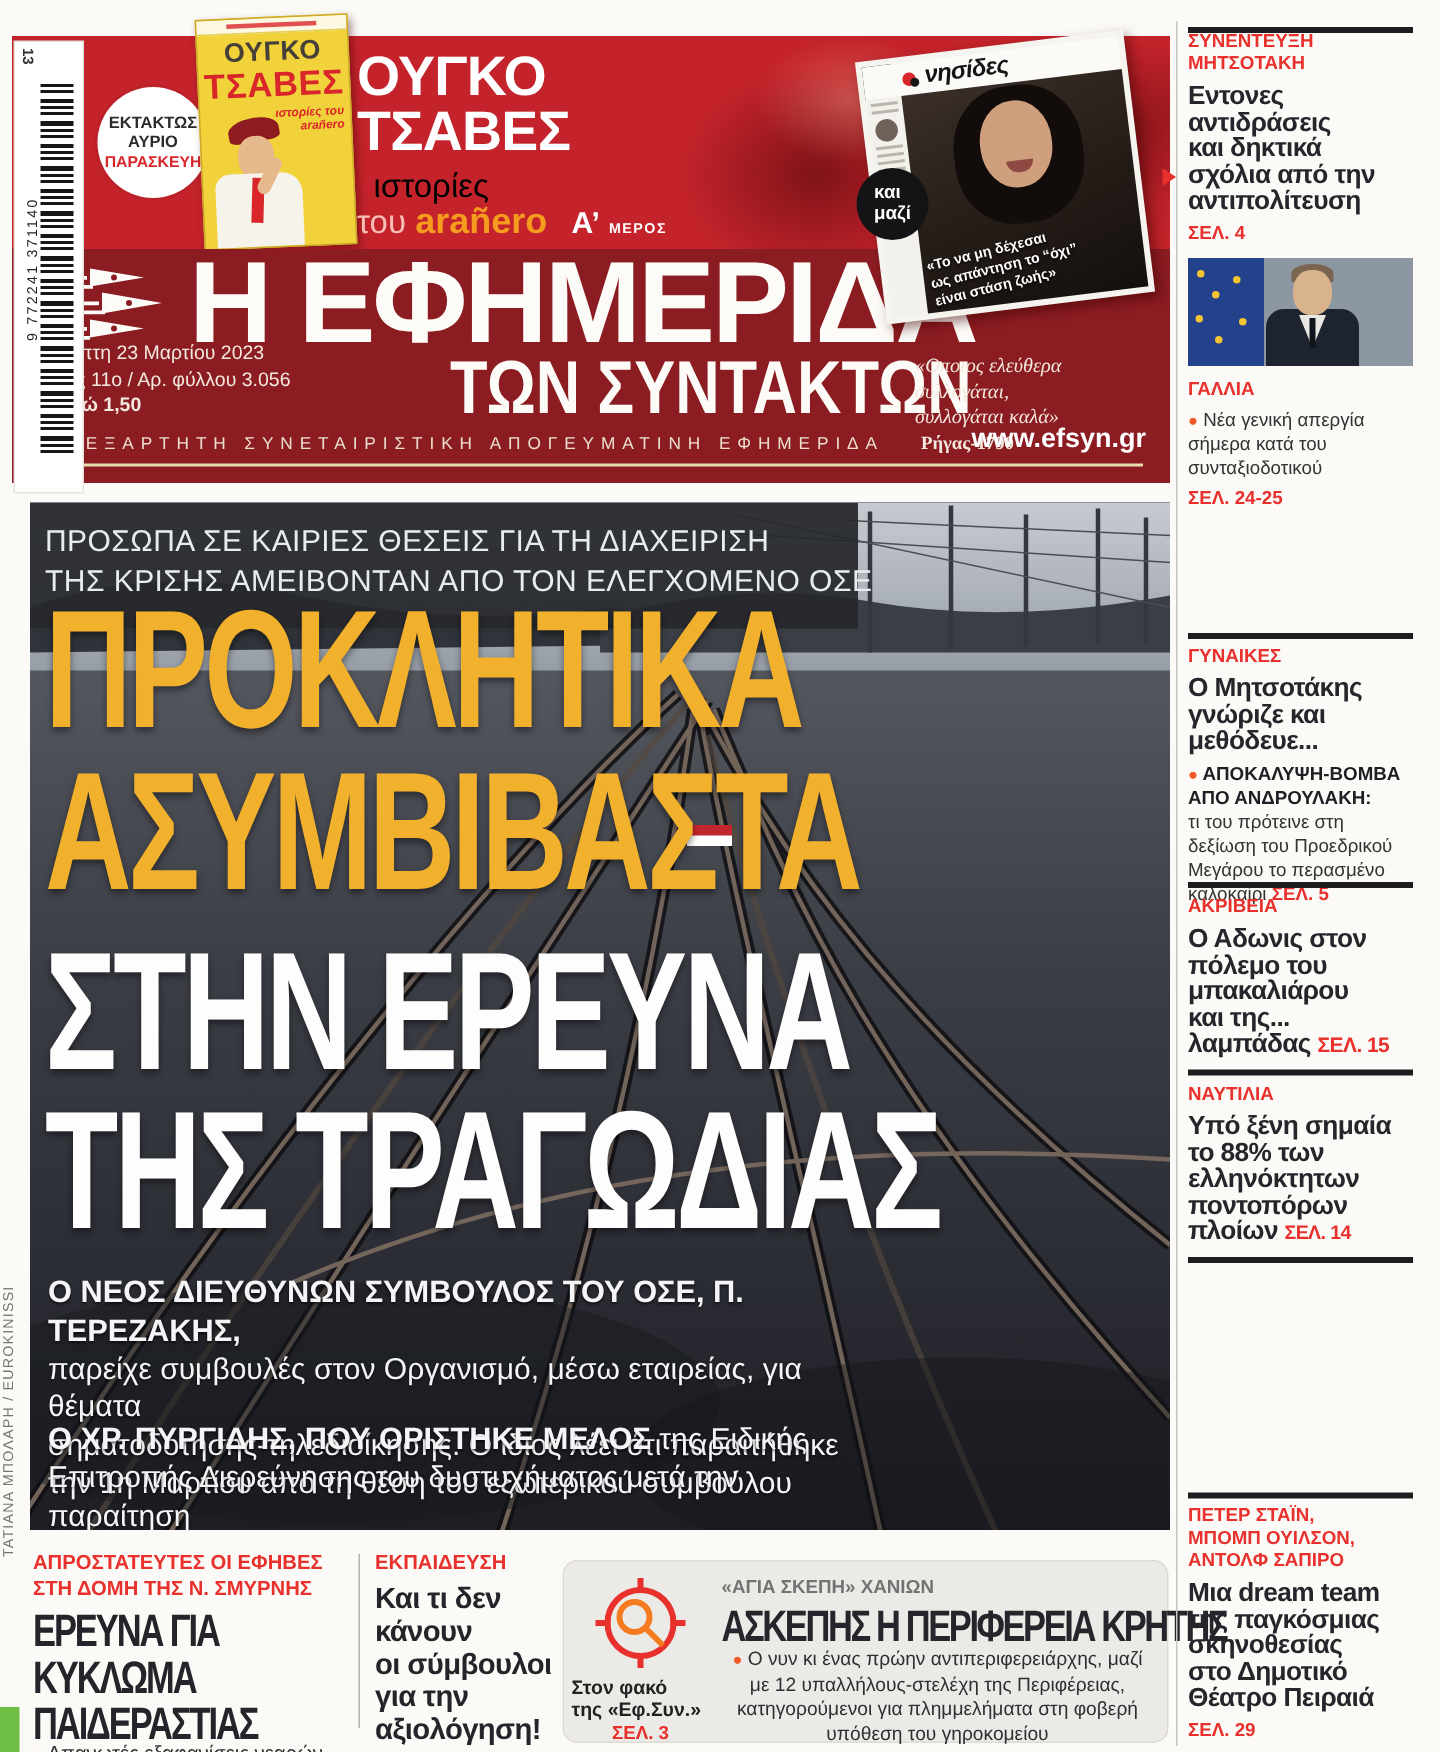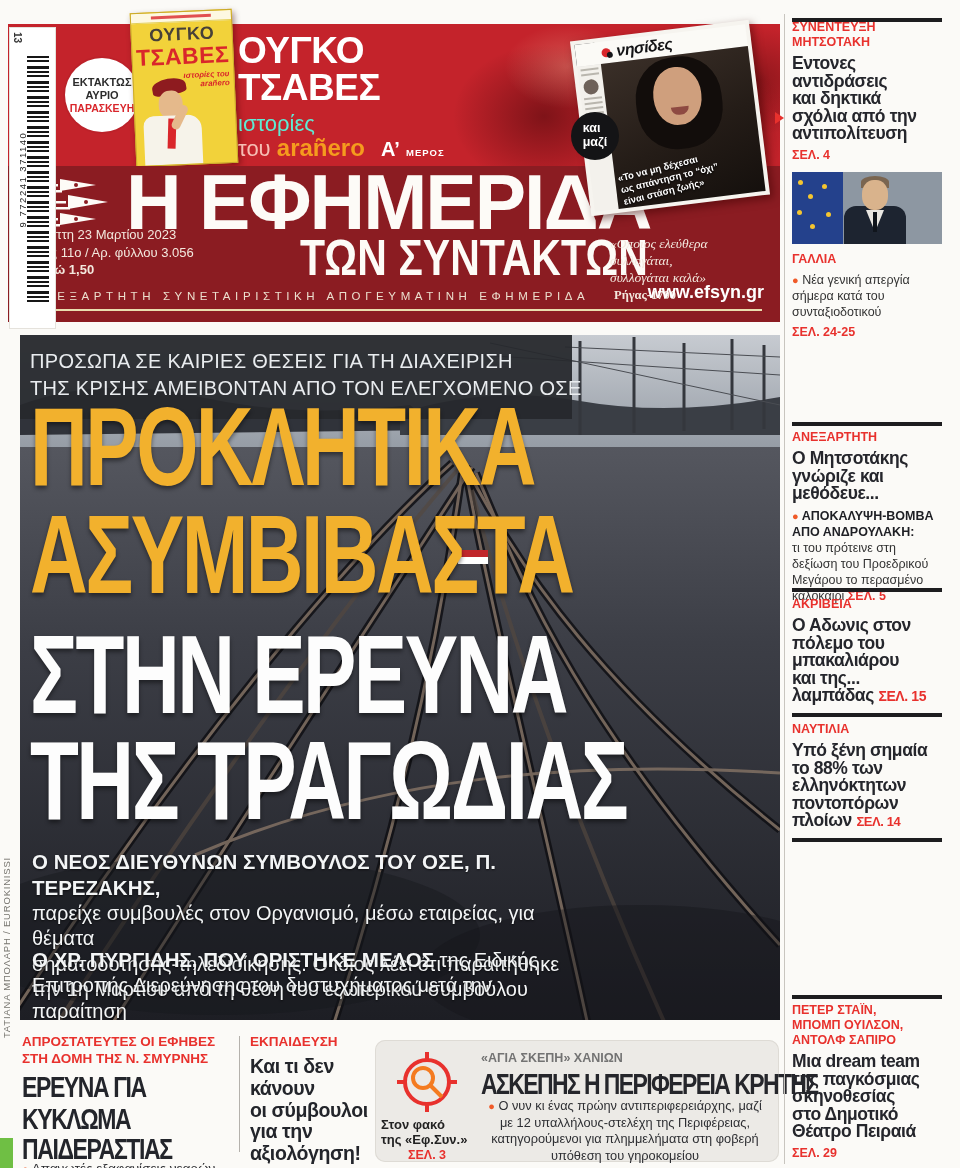--- a/index.html
+++ b/index.html
@@ -29,21 +29,21 @@
   .book-t2{left:0;top:31px;width:100%;text-align:center;font-weight:800;font-size:23px;color:#d9262b;letter-spacing:.5px;}
   .book-sub{left:30px;top:60px;width:66px;font-size:8px;line-height:1.1;color:#d9262b;font-style:italic;font-weight:700;text-align:right;}
   .beret{left:18px;top:66px;width:34px;height:16px;background:#8e1b1f;border-radius:50% 50% 20% 20%;transform:rotate(-8deg);}
   .face{left:24px;top:78px;width:24px;height:28px;background:#e5b98b;border-radius:45%;}
   .torso{left:8px;top:103px;width:58px;height:49px;background:#f6f3ea;border-radius:10px 14px 0 0;}
   .tie{left:32px;top:106px;width:8px;height:30px;background:#d9262b;transform:rotate(4deg);}
   .arm{left:40px;top:92px;width:9px;height:26px;background:#e5b98b;border-radius:5px;transform:rotate(28deg);}
 
   .promo{left:230px;top:8px;width:230px;color:#fff;}
   .promo .t{font-weight:800;font-size:37px;line-height:37px;letter-spacing:-.5px;}
-  .promo .s1{margin-top:7px;font-size:22px;color:#5eead4;line-height:22px;}
+  .promo .s1{margin-top:7px;font-size:22px;color:#000000;line-height:22px;padding-left:11px;}
   .promo .s2{font-size:22px;color:#f6beb4;line-height:26px;}
   .promo .acc{color:#f59b1e;font-weight:800;font-size:24px;}
   .promo .part{color:#fff;font-weight:800;font-size:20px;margin-left:10px;}
   .promo .partl{color:#fff;font-weight:700;font-size:9.5px;letter-spacing:1px;}
 
   .mag{left:572px;top:6px;width:172px;height:168px;background:#f6f4ef;transform:rotate(-7deg);
     box-shadow:3px 4px 8px rgba(60,0,0,.5);padding:4px;z-index:5;}
   .mag-head{position:absolute;left:4px;top:4px;right:4px;height:22px;background:#fbfaf6;border-bottom:1px solid #ddd;
     display:flex;align-items:center;gap:4px;padding-left:26px;}
   .mag-issue{position:absolute;left:4px;top:4px;width:20px;height:22px;background:#17171a;}
@@ -399,21 +399,21 @@
     <div class="mac-head"></div>
   </div>
   <div class="sb" style="top:252px">
     <div class="sb-kicker">ΓΑΛΛΙΑ</div>
     <div class="sb-body"><span class="bullet">●</span><span> Νέα γενική απεργία σήμερα κατά του συνταξιοδοτικού</span></div>
     <div class="sb-page">ΣΕΛ. 24-25</div>
   </div>
 
   <div class="sb-bar" style="top:422px"></div>
   <div class="sb" style="top:430px">
-    <div class="sb-kicker">ΑΝΕΞΑΡΤΗΤΗ</div>
+    <div class="sb-kicker">ΓΥΝΑΙΚΕΣ</div>
     <div class="sb-hl pre">Ο Μητσοτάκης
 γνώριζε και
 μεθόδευε...</div>
     <div class="sb-body"><span class="bullet">●</span><span class="sb-lead"> ΑΠΟΚΑΛΥΨΗ-ΒΟΜΒΑ ΑΠΟ ΑΝΔΡΟΥΛΑΚΗ:</span><br><span>τι του πρότεινε στη δεξίωση του Προεδρικού Μεγάρου το περασμένο καλοκαίρι </span><span class="sb-page" style="display:inline">ΣΕΛ. 5</span></div>
   </div>
 
   <div class="sb-bar" style="top:588px"></div>
   <div class="sb" style="top:597px">
     <div class="sb-kicker">ΑΚΡΙΒΕΙΑ</div>
     <div class="sb-hl pre"><span>Ο Αδωνις στον

